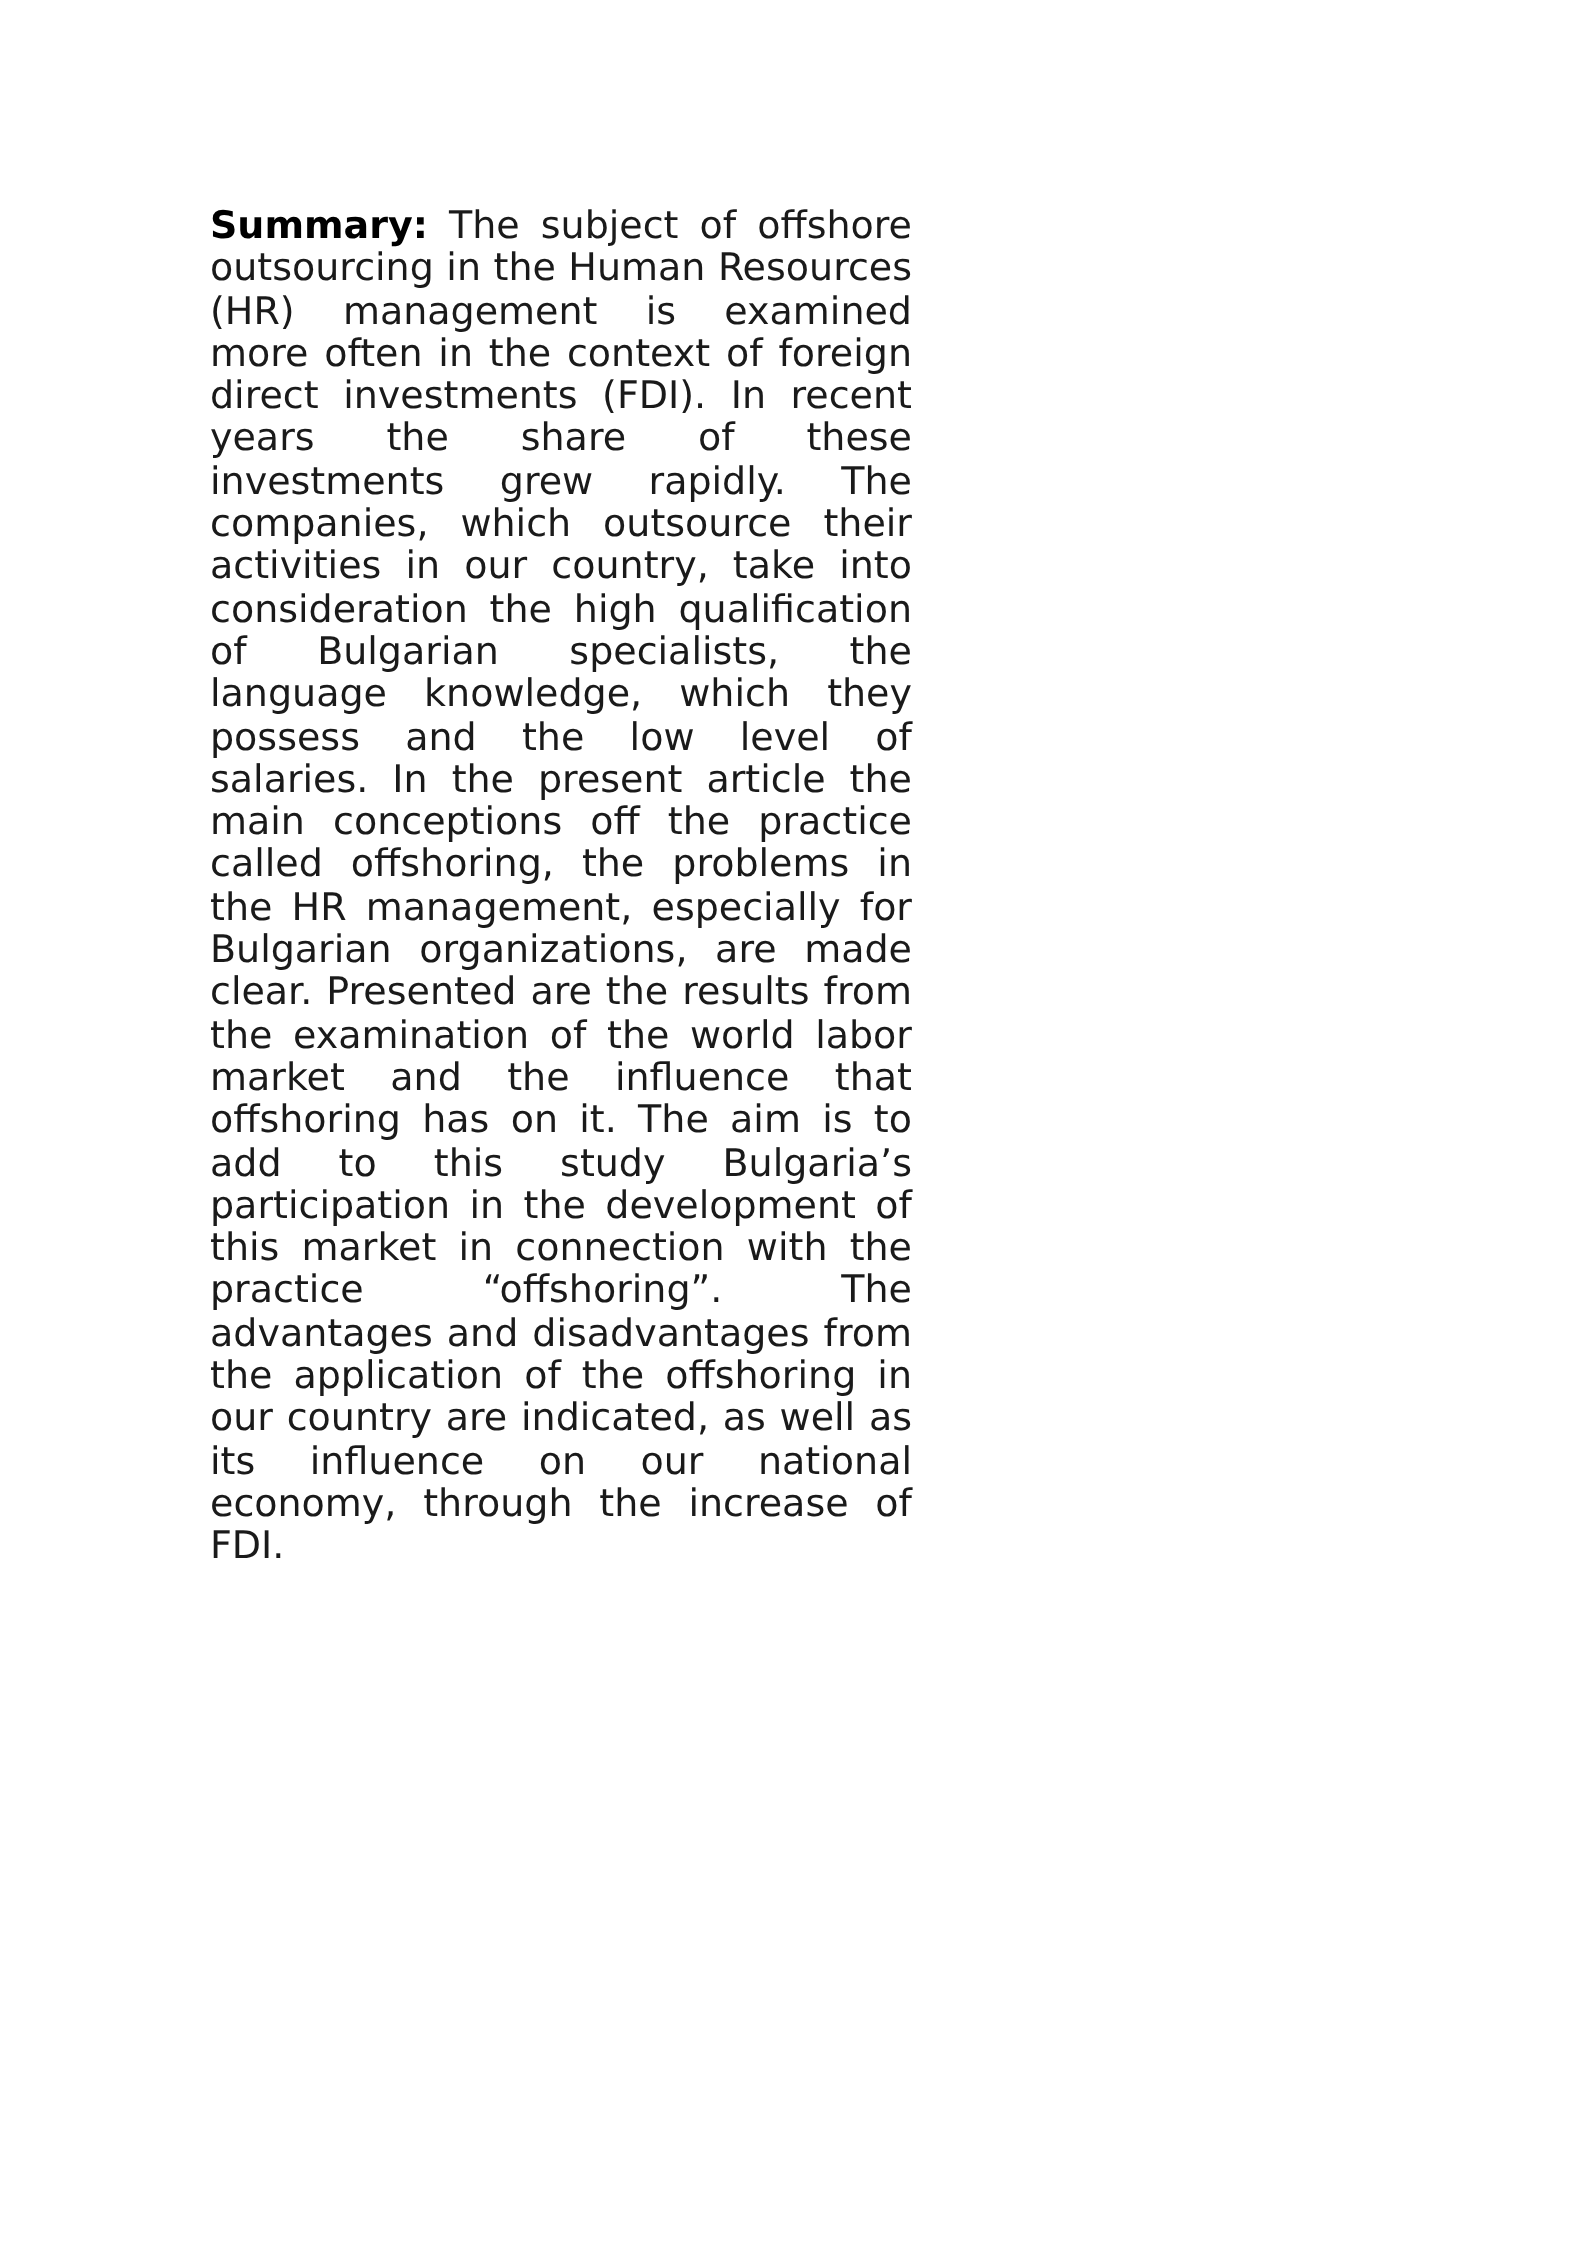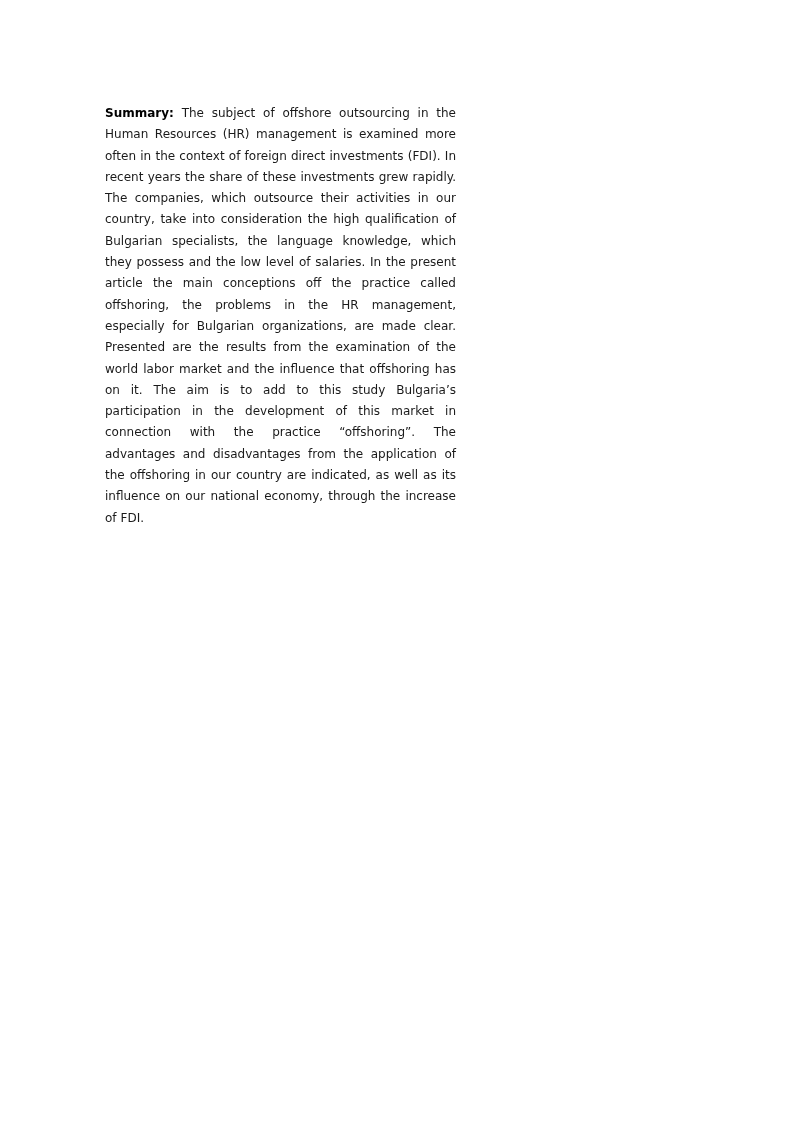--- a/index.html
+++ b/index.html
@@ -21,21 +21,21 @@
     background: #ffffff;
   }
   .summary-block {
     position: absolute;
     left: 105px;
     top: 103px;
     width: 351px;
   }
   .summary-paragraph {
     margin: 0;
-    font-size: 12px;
+    font-size: 19px;
     line-height: 21.3px;
     text-align: justify;
     text-justify: inter-word;
     word-spacing: 0.2px;
     color: #1a1a1a;
   }
   .summary-label {
     font-weight: bold;
     color: #000000;
   }

